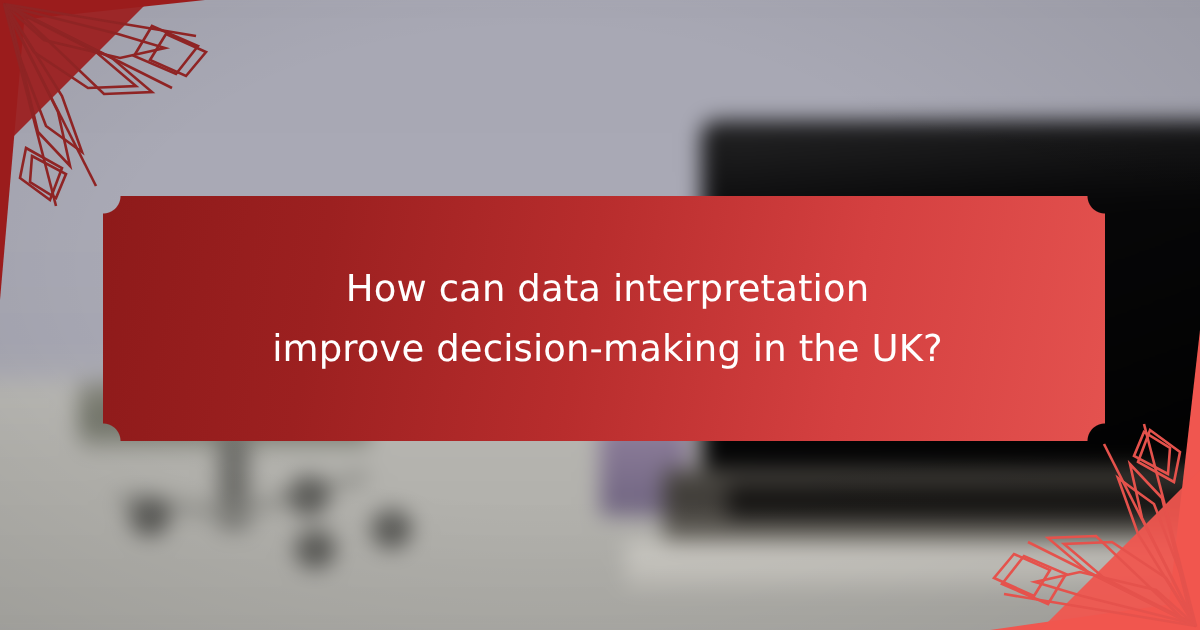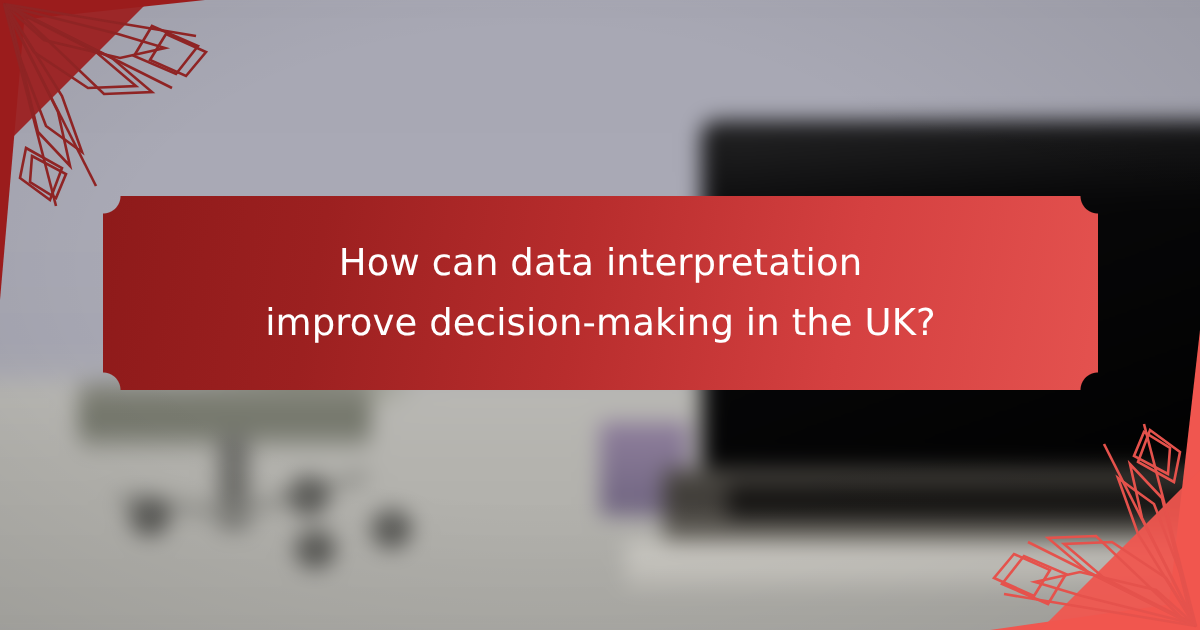--- a/index.html
+++ b/index.html
@@ -180,21 +180,21 @@
   .corner-band svg { display: block; }
   .corner-tl { left: 0; top: 0; }
   .corner-br { right: 0; bottom: 0; }
 
   
   .title-banner {
     position: absolute;
     left: 103px;
     top: 196px;
     width: 995px;
-    height: 194px;
+    height: 245px;
     background: linear-gradient(100deg,
         #8e1a1a 0%,
         #9c2020 22%,
         #b82d2d 48%,
         #d44040 74%,
         #e4524f 100%);
     
     -webkit-mask-image:
       radial-gradient(circle 17px at 0 0,      transparent 0 17px, #000 18px),
       radial-gradient(circle 17px at 100% 0,   transparent 0 17px, #000 18px),
@@ -203,20 +203,21 @@
     -webkit-mask-composite: source-in;
     mask-image:
       radial-gradient(circle 17px at 0 0,      transparent 0 17px, #000 18px),
       radial-gradient(circle 17px at 100% 0,   transparent 0 17px, #000 18px),
       radial-gradient(circle 17px at 0 100%,   transparent 0 17px, #000 18px),
       radial-gradient(circle 17px at 100% 100%,transparent 0 17px, #000 18px);
     mask-composite: intersect;
     display: flex;
     align-items: center;
     justify-content: center;
+    padding-left: 7px;
   }
 
   .title-text {
     margin: 0;
     width: 680px;
     text-align: center;
     color: #ffffff;
     font-family: "DejaVu Sans", sans-serif;
     font-size: 37px;
     font-weight: 400;

